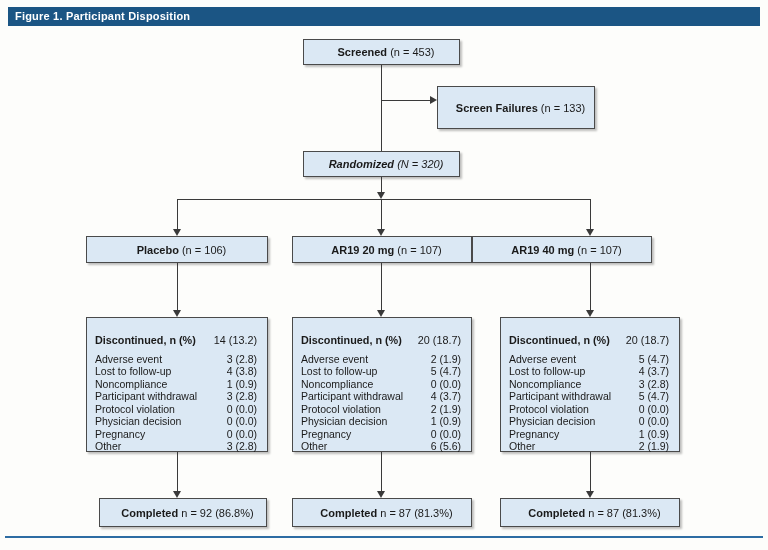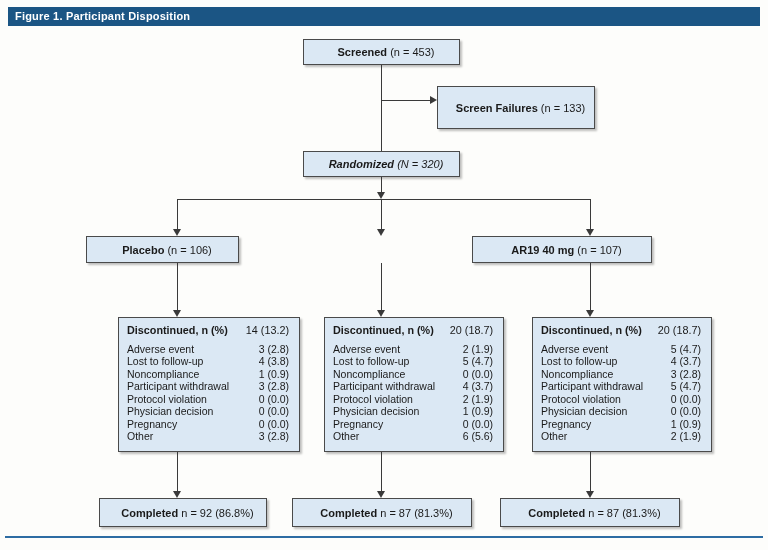--- a/index.html
+++ b/index.html
@@ -26,21 +26,21 @@
     box-shadow:1.5px 2px 2px rgba(0,0,0,.25);
     display:flex;align-items:center;justify-content:center;
     font-size:11px;text-align:center;padding-left:9px;
   }
   .b{font-weight:bold;}
   .detail-box{
     position:absolute;box-sizing:border-box;
     background:var(--box-fill,#dbe8f4);
     border:1px solid var(--box-border,#4a4a4a);
     box-shadow:1.5px 2px 2px rgba(0,0,0,.25);
-    padding:6px 10px 0 8px;font-size:10.5px;line-height:12.5px;margin-left:32px;
+    padding:16px 10px 0 8px;font-size:10.5px;line-height:12.5px;
   }
   .drow{display:flex;justify-content:space-between;}
   .dhead{margin-bottom:6px;font-size:10.8px;}
   .dhead .lbl{font-weight:bold;}
   .vline{position:absolute;width:1px;background:var(--line,#3a3a3a);}
   .hline{position:absolute;height:1px;background:var(--line,#3a3a3a);}
   .arrow-down{
     position:absolute;width:0;height:0;
     border-left:4px solid transparent;border-right:4px solid transparent;
     border-top:7px solid var(--line,#222);
@@ -80,22 +80,25 @@
   <div class="arrow-down" style="left:377px;top:192px;"></div>
   <div class="hline" style="left:177px;top:199px;width:413px;"></div>
 
   <div class="vline" style="left:177px;top:199px;height:30px;"></div>
   <div class="arrow-down" style="left:173px;top:229px;"></div>
   <div class="vline" style="left:381px;top:199px;height:30px;"></div>
   <div class="arrow-down" style="left:377px;top:229px;"></div>
   <div class="vline" style="left:590px;top:199px;height:30px;"></div>
   <div class="arrow-down" style="left:586px;top:229px;"></div>
 
-  <div class="box" style="left:86px;top:236px;width:153px;height:27px;">
+  <div class="box" style="left:86px;top:236px;width:182px;height:27px;">
     <span><span class="b">Placebo</span> <span>(n = 106)</span></span>
+  </div>
+  <div class="box" style="left:292px;top:236px;width:180px;height:27px;">
+    <span><span class="b">AR19 20 mg</span> <span>(n = 107)</span></span>
   </div>
   <div class="box" style="left:472px;top:236px;width:180px;height:27px;">
     <span><span class="b">AR19 40 mg</span> <span>(n = 107)</span></span>
   </div>
 
   <div class="vline" style="left:177px;top:263px;height:47px;"></div>
   <div class="arrow-down" style="left:173px;top:310px;"></div>
   <div class="vline" style="left:381px;top:263px;height:47px;"></div>
   <div class="arrow-down" style="left:377px;top:310px;"></div>
   <div class="vline" style="left:590px;top:263px;height:47px;"></div>

